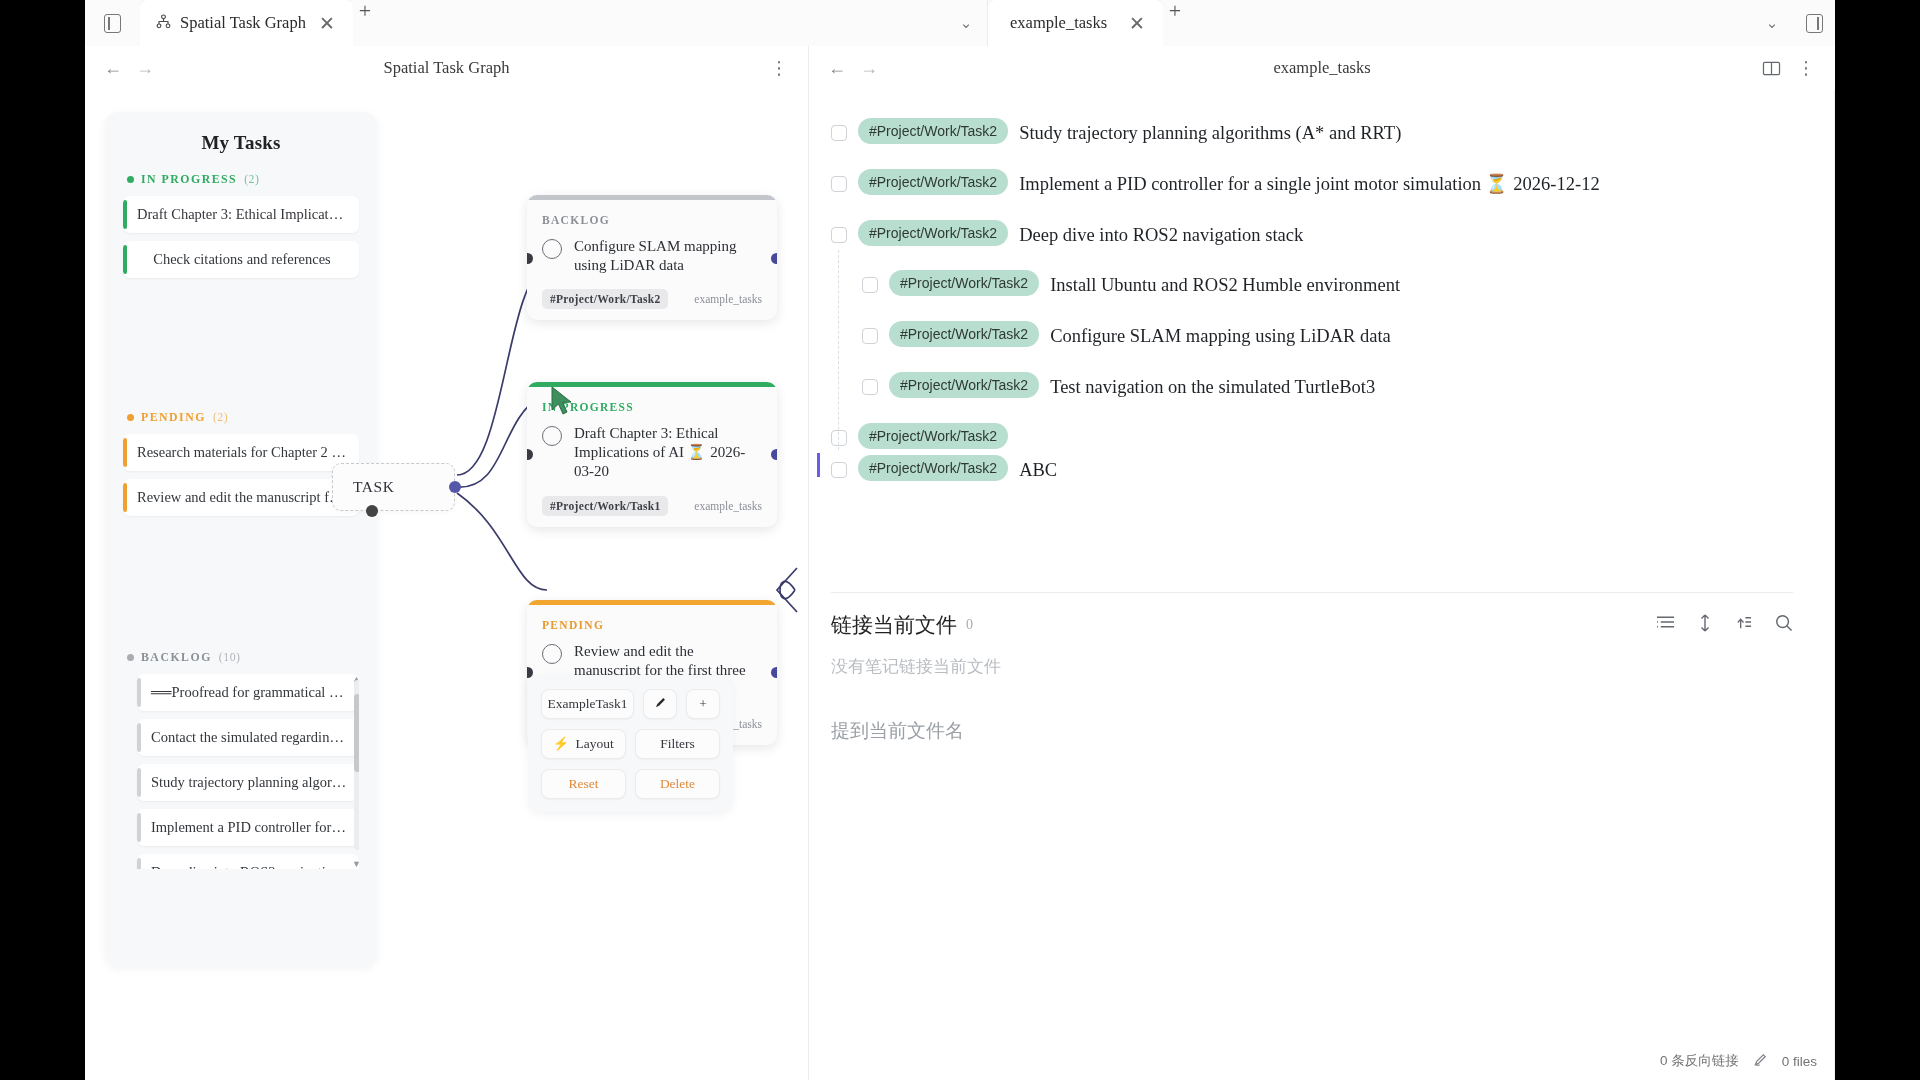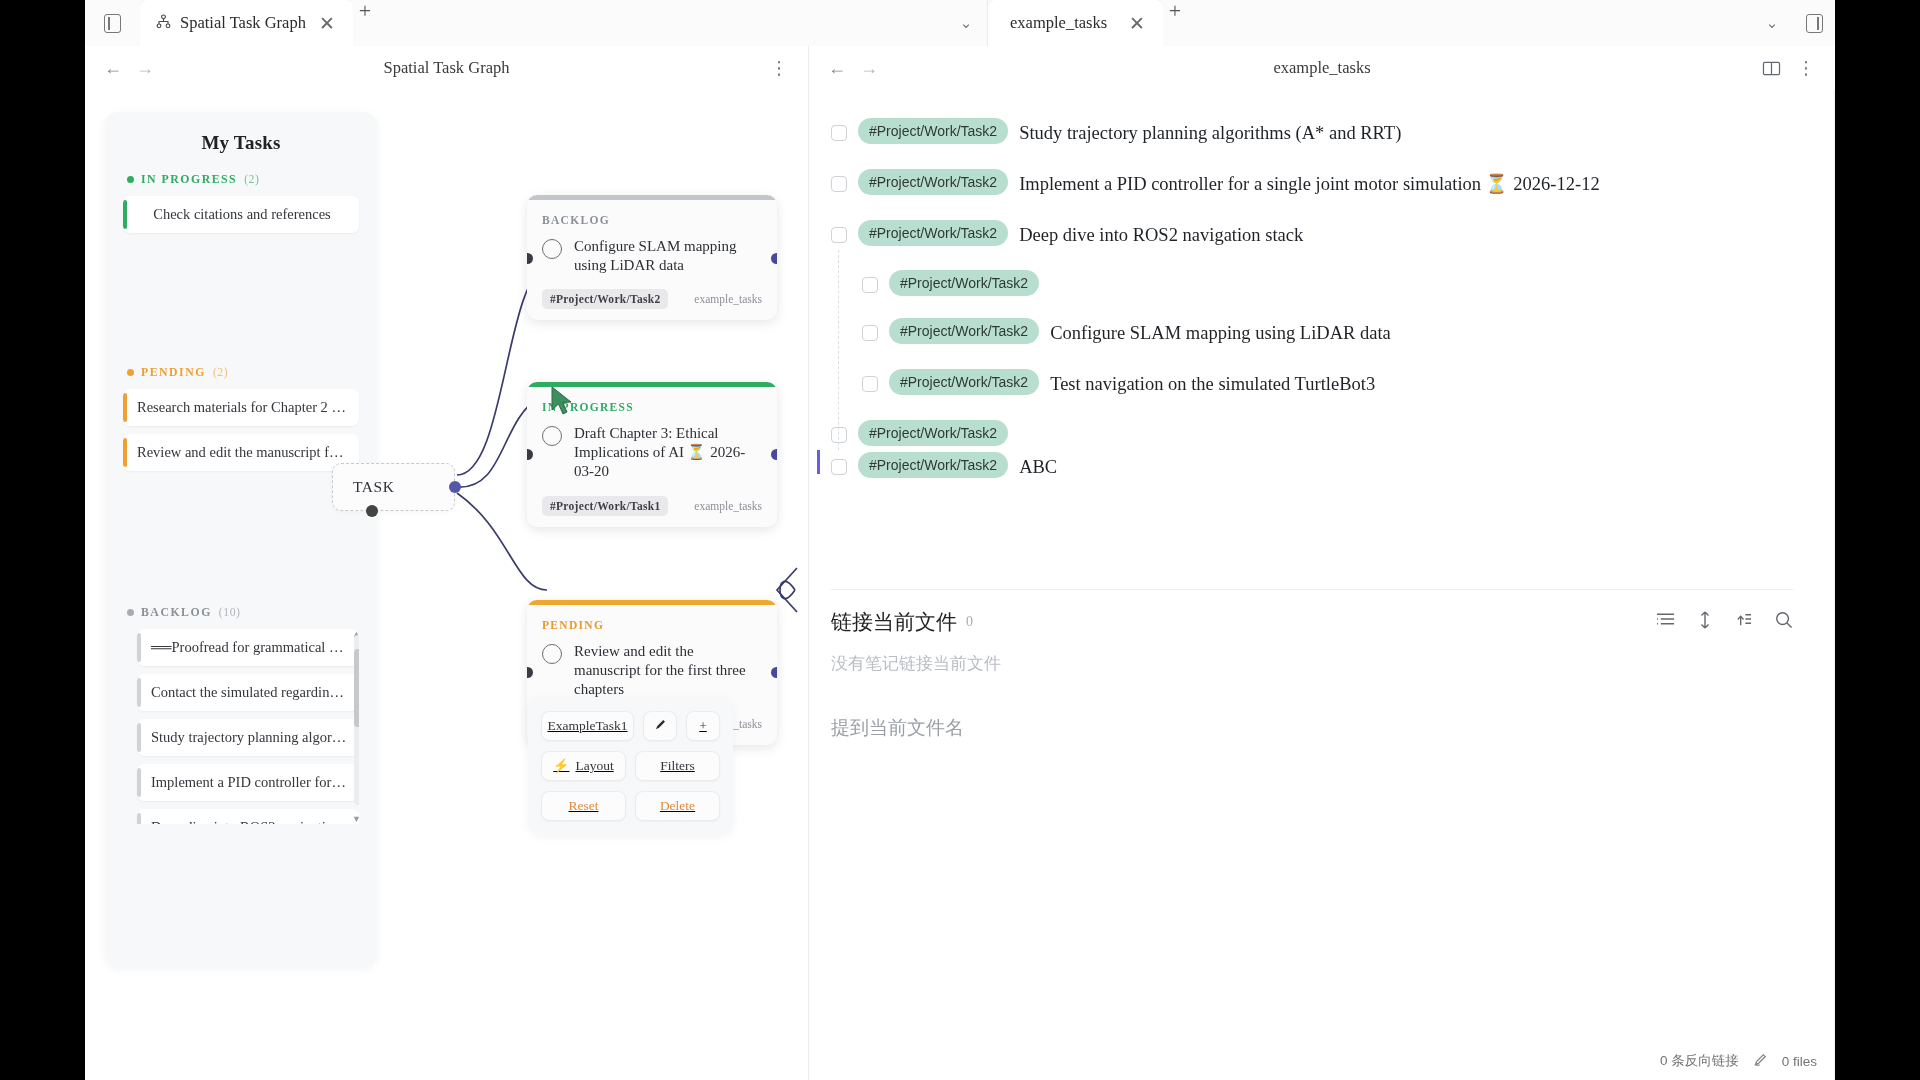--- a/index.html
+++ b/index.html
@@ -129,24 +129,24 @@
     font-size:15.5px; color:#2f3238; letter-spacing:.6px;
     box-shadow:0 1px 4px rgba(0,0,0,.04);
   }
   .root-port-r { position:absolute; right:-7px; top:50%; margin-top:-6px; width:12px;height:12px;border-radius:50%; background:#5558a8;}
   .root-port-b { position:absolute; left:33px; bottom:-7px; width:12px;height:12px;border-radius:50%; background:#444; }
   svg.wires { position:absolute; inset:0; pointer-events:none; }
   
   .cursor { position:absolute; left:465px; top:296px; }
   
   .ctrl {
-    position:absolute; left:443px; top:607px; width:205px;
+    position:absolute; left:443px; top:585px; width:205px;
     background:#f7f8f9; border-radius:14px; padding:14px 13px;
     box-shadow:0 2px 10px rgba(0,0,0,.05);
-    display:flex; flex-direction:column; gap:10px;text-decoration:underline;
+    display:flex; flex-direction:column; gap:10px;
   }
   .ctrl-row { display:flex; gap:9px; }
   .btn {
     background:#fcfcfd; border:1px solid #ececee; border-radius:8px;
     height:30px; display:flex; align-items:center; justify-content:center;
     font-size:13.5px; color:#33363b; box-shadow:0 1px 2px rgba(0,0,0,.04);
     gap:6px;
   }
   .btn.grow { flex:1; }
   .btn.sq { width:34px; flex:0 0 34px; }
@@ -278,20 +278,21 @@
         </svg>
 
         <div class="task-sidebar">
           <div class="sb-title">My Tasks</div>
 
           <div class="sb-group-hdr" style="color:#2fab62">
             <span class="dot" style="background:#2fab62"></span>
             <span>IN PROGRESS</span>
             <span class="g-count">(2)</span>
           </div>
+          <div class="sb-card green">Draft Chapter 3: Ethical Implicatio…</div>
           <div class="sb-card green">Check citations and references</div>
           <div class="sb-spacer-a"></div>
 
           <div class="sb-group-hdr" style="color:#f0a030">
             <span class="dot" style="background:#f0a030"></span>
             <span>PENDING</span>
             <span class="g-count">(2)</span>
           </div>
           <div class="sb-card amber">Research materials for Chapter 2 - …</div>
           <div class="sb-card amber">Review and edit the manuscript fo…</div>
@@ -429,20 +430,21 @@
         <div class="li">
           <div class="cb"></div>
           <span class="chip">#Project/Work/Task2</span>
           <span class="li-text">Deep dive into ROS2 navigation stack</span>
           <div class="guide" style="left:7px;top:30px;height:200px"></div>
         </div>
 
         <div class="li indent">
           <div class="cb"></div>
           <span class="chip">#Project/Work/Task2</span>
+          <span class="li-text">Install Ubuntu and ROS2 Humble environment</span>
         </div>
 
         <div class="li indent">
           <div class="cb"></div>
           <span class="chip">#Project/Work/Task2</span>
           <span class="li-text">Configure SLAM mapping using LiDAR data</span>
         </div>
 
         <div class="li indent">
           <div class="cb"></div>

